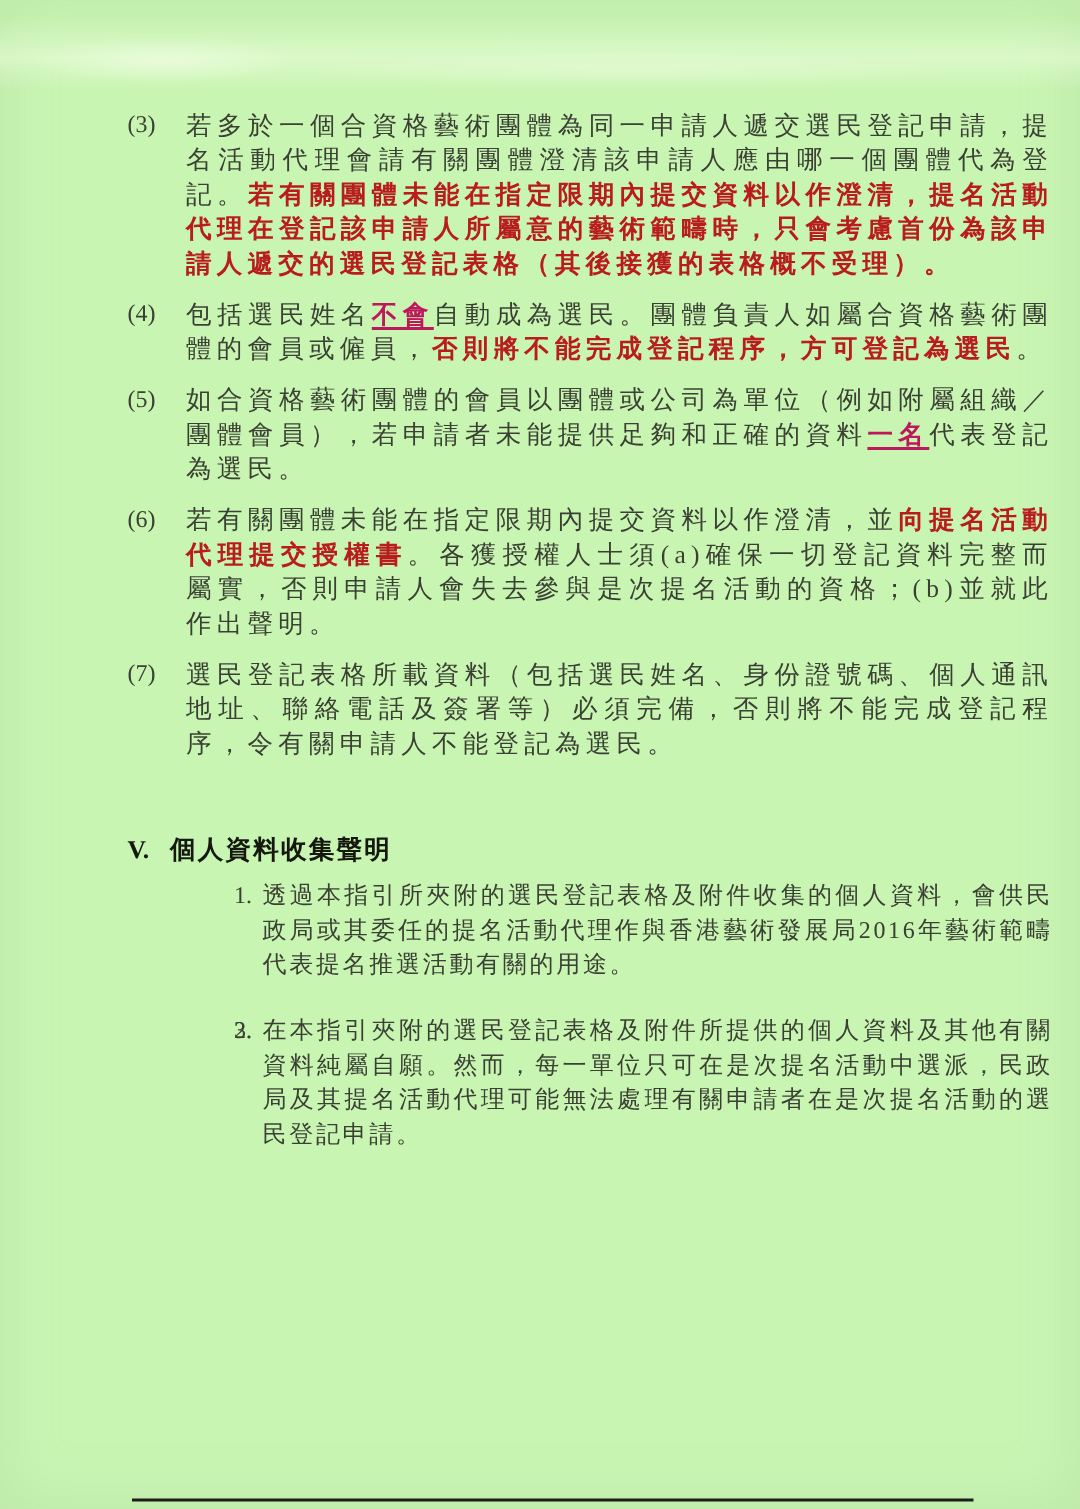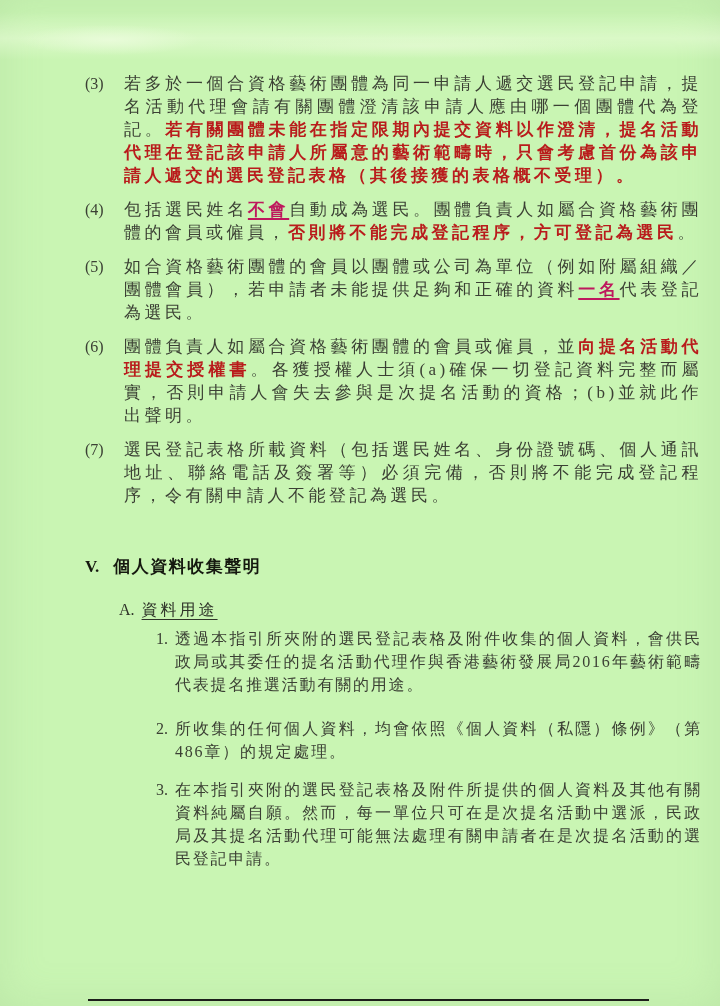--- a/index.html
+++ b/index.html
@@ -40,21 +40,21 @@
 
   .para { position: relative; padding-left: 39px; margin-bottom: 11px; }
   .para .num {
     position: absolute; left: 0; top: 0;
     letter-spacing: 0; font-size: 16px;
   }
 
   .b  { font-weight: bold; color: #b91c1c; }
   .bu { font-weight: bold; color: #be185d; text-decoration: underline; text-underline-offset: 3px; text-decoration-thickness: 1.5px; }
 
-  .vhead { margin-top: 48px; margin-bottom: 20px; font-weight: bold; color: #15180f; font-size: 17px; letter-spacing: 1.5px; text-align: left; }
+  .vhead { margin-top: 48px; margin-bottom: 8px; font-weight: bold; color: #15180f; font-size: 17px; letter-spacing: 1.5px; text-align: left; }
   .vhead .vlabel { letter-spacing: 0; margin-right: 14px; }
 
   .ahead { margin-left: 34px; margin-bottom: 6px; font-size: 16px; letter-spacing: 3px; text-align: left; color: #2f3429; }
   .ahead .alabel { letter-spacing: 0; margin-right: 7px; }
   .u { text-decoration: underline; text-underline-offset: 4px; }
 
   .item {
     position: relative;
     margin-left: 71px;
     padding-left: 19px;
@@ -94,41 +94,38 @@
 
     <div class="para">
       <span class="num">(4)</span><span>包括選民姓名</span><span class="bu">不會</span><span>自動成為選民。團體負責人如屬合資格藝術團體的會員或僱員，</span><span class="b">否則將不能完成登記程序，方可登記為選民</span><span>。</span>
     </div>
 
     <div class="para">
       <span class="num">(5)</span><span>如合資格藝術團體的會員以團體或公司為單位（例如附屬組織／團體會員），若申請者未能提供足夠和正確的資料</span><span class="bu">一名</span><span>代表登記為選民。</span>
     </div>
 
     <div class="para">
-      <span class="num">(6)</span><span>團體負責人如屬合資格藝術團體的會員或僱員，並</span><span class="b">向提名活動代理提交授權書</span><span>。各獲授權人士須(a)確保一切登記資料完整而屬實，否則申請人會失去參與是次提名活動的資格；(b)並就此作出聲明。</span>
+      <span class="num">(6)</span><span>若有關團體未能在指定限期內提交資料以作澄清，並</span><span class="b">向提名活動代理提交授權書</span><span>。各獲授權人士須(a)確保一切登記資料完整而屬實，否則申請人會失去參與是次提名活動的資格；(b)並就此作出聲明。</span>
     </div>
 
     <div class="para">
       <span class="num">(7)</span><span>選民登記表格所載資料（包括選民姓名、身份證號碼、個人通訊地址、聯絡電話及簽署等）必須完備，否則將不能完成登記程序，令有關申請人不能登記為選民。</span>
     </div>
 
     <div class="vhead">
       <span class="vlabel">V.</span><span>個人資料收集聲明</span>
     </div>
 
-    <div class="ahead">
-      <span class="alabel">A.</span><span class="u">資料用途</span>
-    </div>
 
     <div class="item item-1">
       <span class="num">1.</span><span>透過本指引所夾附的選民登記表格及附件收集的個人資料，會供民政局或其委任的提名活動代理作與香港藝術發展局2016年藝術範疇代表提名推選活動有關的用途。</span>
     </div>
 
     <div class="item item-2">
-      <span class="num">2.</span><span>所收集的任何個人資料，均會依照《個人資料（私隱）條例》（第486章）的規定處理。</span>
+      <span class="num">2.</span>
     </div>
 
     <div class="item item-3">
       <span class="num">3.</span><span>在本指引夾附的選民登記表格及附件所提供的個人資料及其他有關資料純屬自願。然而，每一單位只可在是次提名活動中選派，民政局及其提名活動代理可能無法處理有關申請者在是次提名活動的選民登記申請。</span>
     </div>
 
   </div>
 
   <div class="footer">
     <div>2016 年藝發局提名活動</div>

